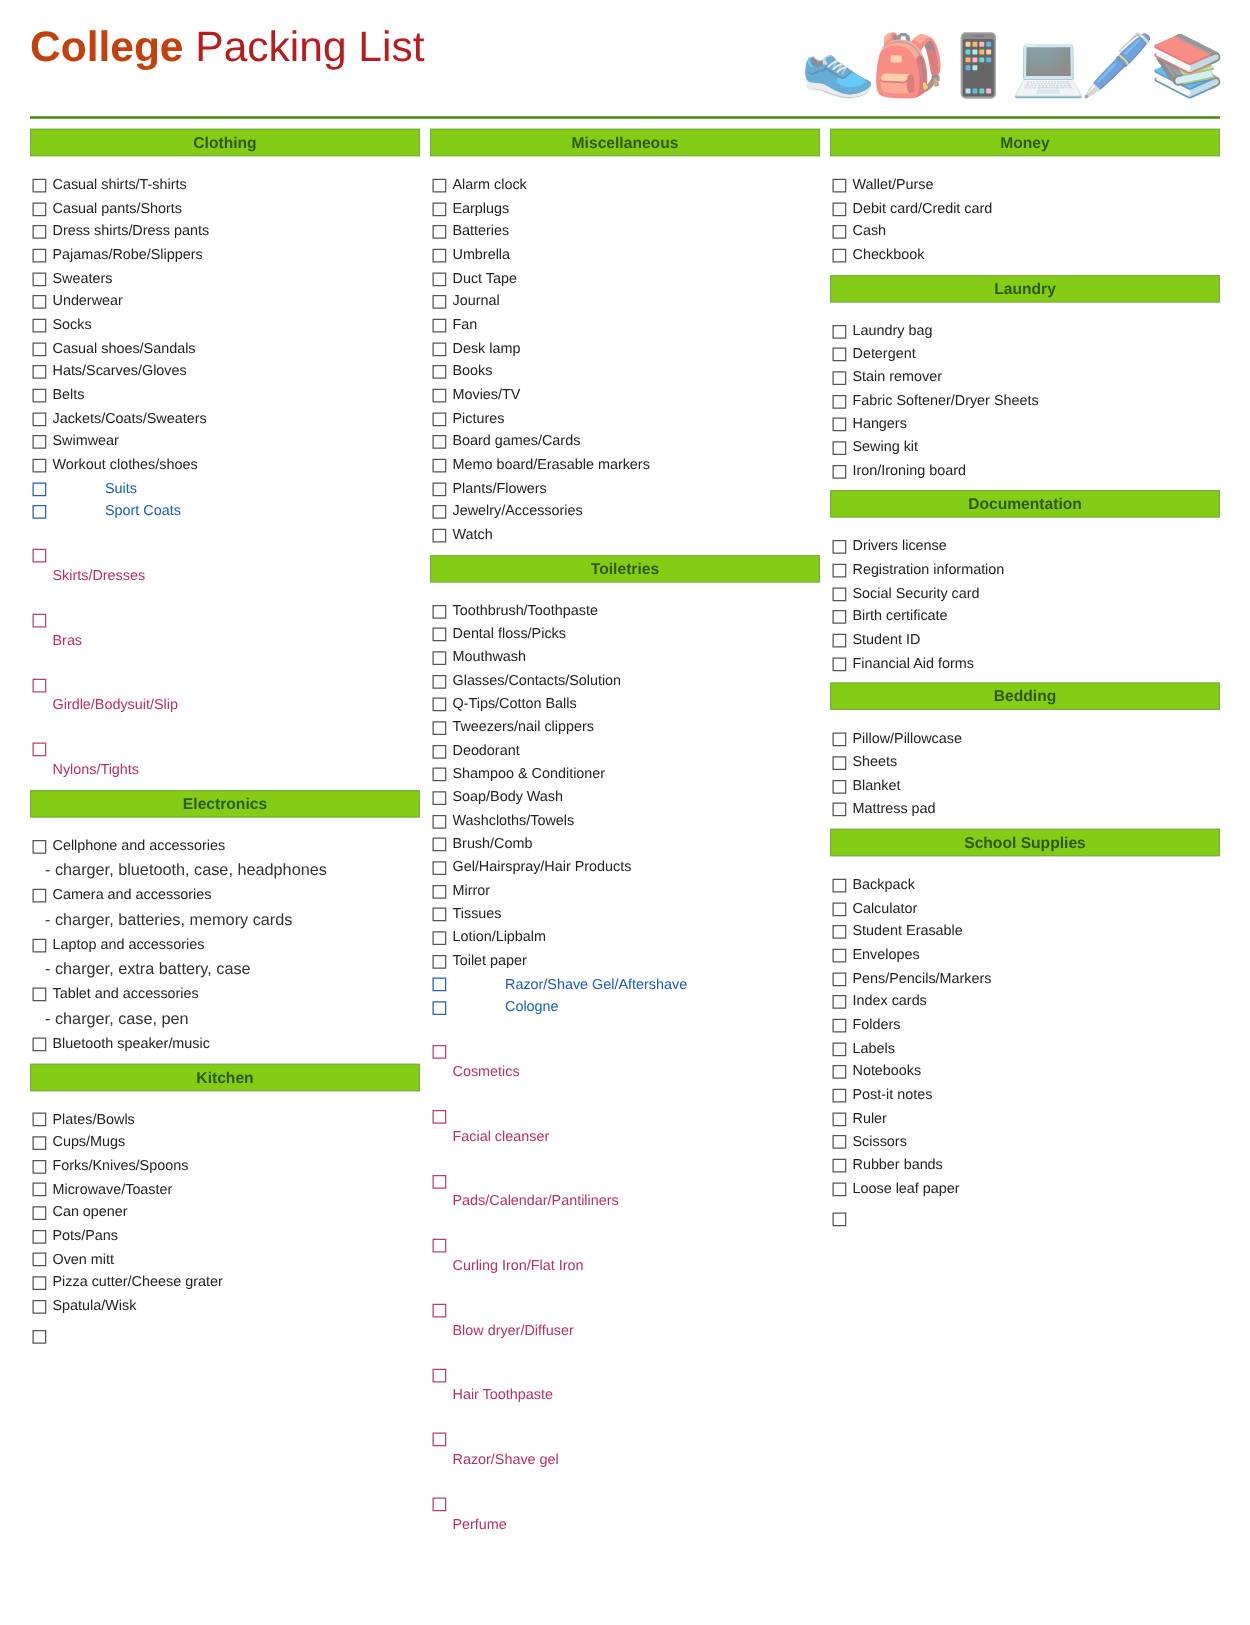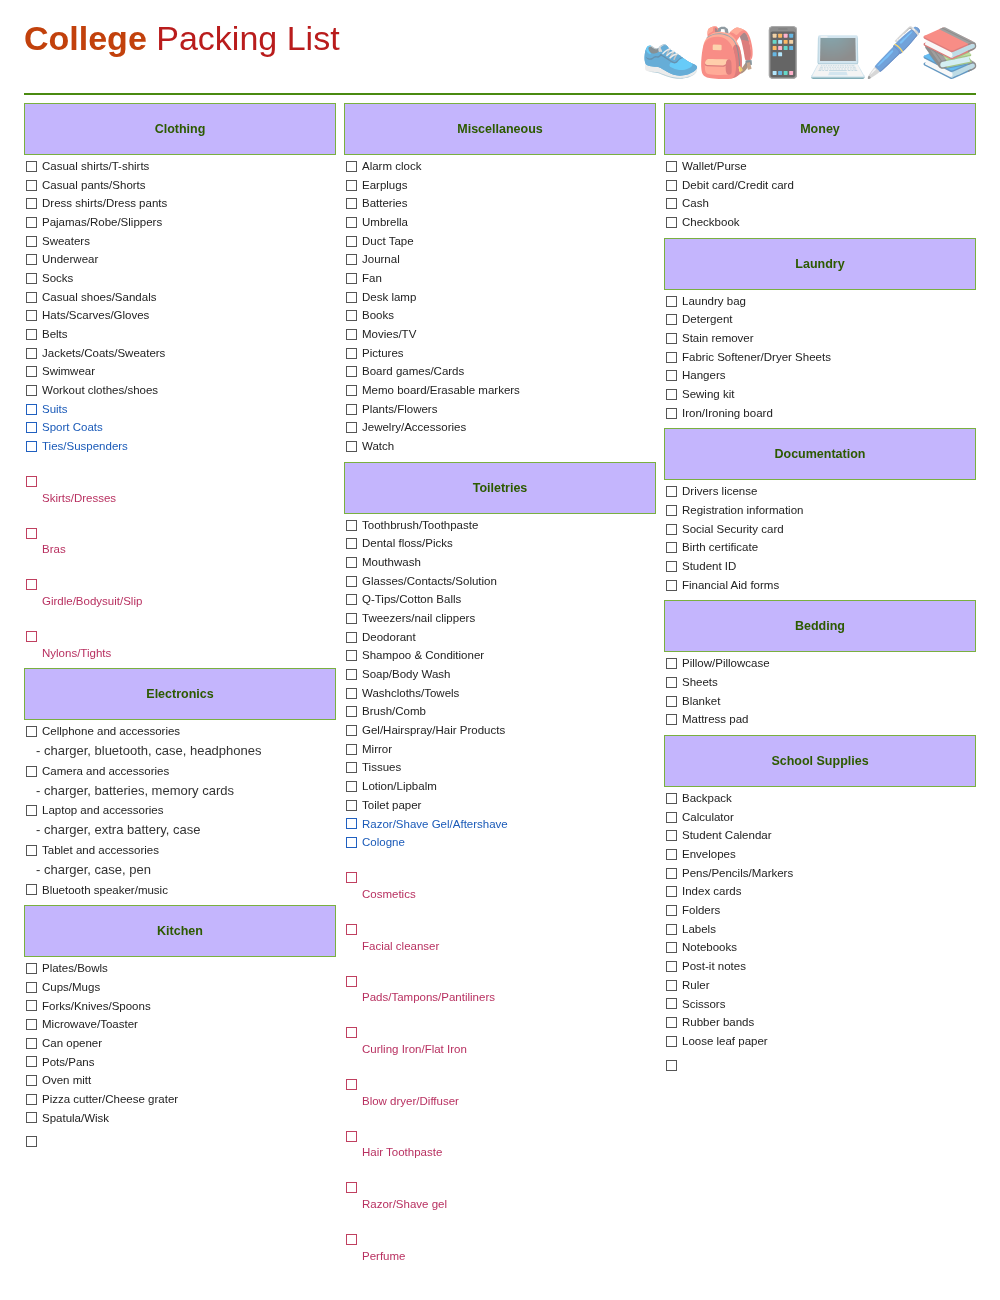--- a/index.html
+++ b/index.html
@@ -49,28 +49,28 @@
     .col {
       flex: 1;
       display: flex;
       flex-direction: column;
       gap: 0;
     }
     .section {
       margin-bottom: 6px;
     }
     .section-header {
-      background: #c4b5fd;
+      background: #84cc16;
       border: 1px solid #7ab040;
       text-align: center;
       font-weight: bold;
       color: #2d5a00;
-      padding: 18px 6px;
+      padding: 3px 6px;
       font-size: 12.5px;
-      margin-bottom: 2px;
+      margin-bottom: 14px;
     }
     .item {
       display: flex;
       align-items: center;
       gap: 5px;
       padding: 1px 2px;
       line-height: 1.45;
     }
     .item-checkbox {
       width: 11px;
@@ -84,20 +84,21 @@
       border-color: #2060c0;
     }
     .item-checkbox.pink {
       border-color: #c04060;
     }
     .item-text {
       font-size: 11.5px;
     }
     .item-text.blue {
       color: #1a5ab8;
+      margin-left: 42px;
     }
     .item-text.pink {
       color: #b83060;
       margin-top: 33px;
     }
     .item-text.indent {
       padding-left: 10px;
       font-size: 13px;
       color: #333;
     }
@@ -184,24 +185,20 @@
         </div>
         <div class="item">
           <span class="item-checkbox blue"></span>
           <span class="item-text blue">Suits</span>
         </div>
         <div class="item">
           <span class="item-checkbox blue"></span>
           <span class="item-text blue">Sport Coats</span>
         </div>
         <div class="item">
-          <span class="item-checkbox blue"></span>
-          <span class="item-text blue">Ties/Suspenders</span>
-        </div>
-        <div class="item">
           <span class="item-checkbox pink"></span>
           <span class="item-text pink">Skirts/Dresses</span>
         </div>
         <div class="item">
           <span class="item-checkbox pink"></span>
           <span class="item-text pink">Bras</span>
         </div>
         <div class="item">
           <span class="item-checkbox pink"></span>
           <span class="item-text pink">Girdle/Bodysuit/Slip</span>
@@ -433,21 +430,21 @@
         <div class="item">
           <span class="item-checkbox pink"></span>
           <span class="item-text pink">Cosmetics</span>
         </div>
         <div class="item">
           <span class="item-checkbox pink"></span>
           <span class="item-text pink">Facial cleanser</span>
         </div>
         <div class="item">
           <span class="item-checkbox pink"></span>
-          <span class="item-text pink">Pads/Tampons/Pantiliners</span>
+          <span class="item-text pink">Pads/Calendar/Pantiliners</span>
         </div>
         <div class="item">
           <span class="item-checkbox pink"></span>
           <span class="item-text pink">Curling Iron/Flat Iron</span>
         </div>
         <div class="item">
           <span class="item-checkbox pink"></span>
           <span class="item-text pink">Blow dryer/Diffuser</span>
         </div>
         <div class="item">
@@ -567,21 +564,21 @@
         <div class="item">
           <span class="item-checkbox"></span>
           <span class="item-text">Backpack</span>
         </div>
         <div class="item">
           <span class="item-checkbox"></span>
           <span class="item-text">Calculator</span>
         </div>
         <div class="item">
           <span class="item-checkbox"></span>
-          <span class="item-text">Student Calendar</span>
+          <span class="item-text">Student Erasable</span>
         </div>
         <div class="item">
           <span class="item-checkbox"></span>
           <span class="item-text">Envelopes</span>
         </div>
         <div class="item">
           <span class="item-checkbox"></span>
           <span class="item-text">Pens/Pencils/Markers</span>
         </div>
         <div class="item">

